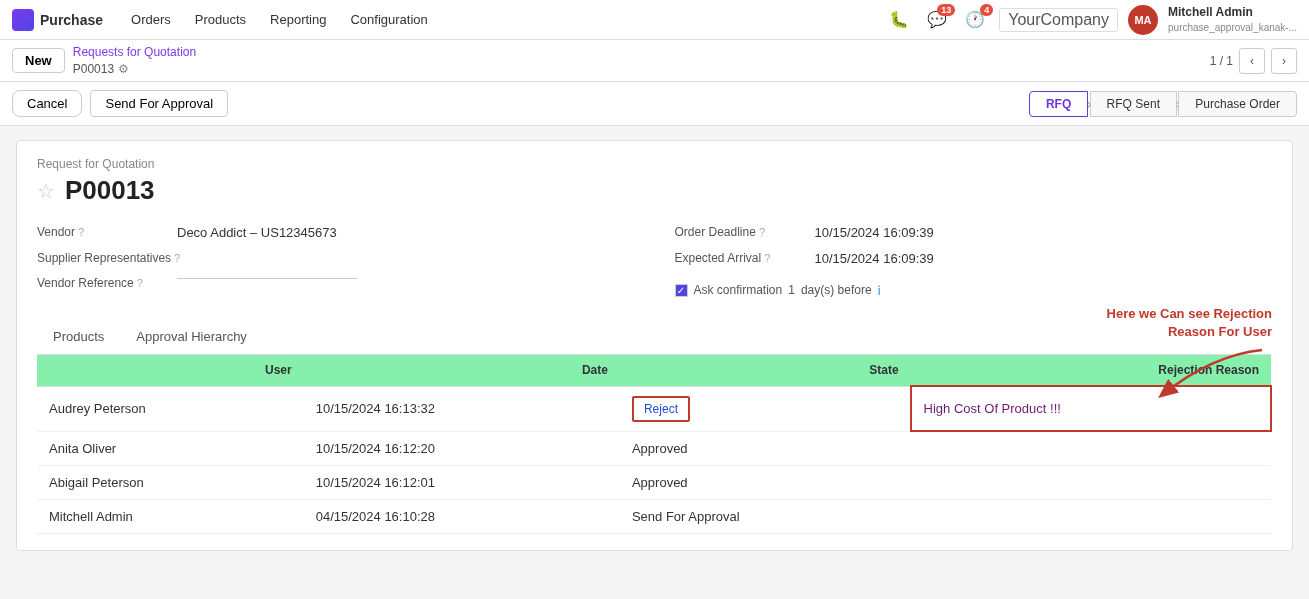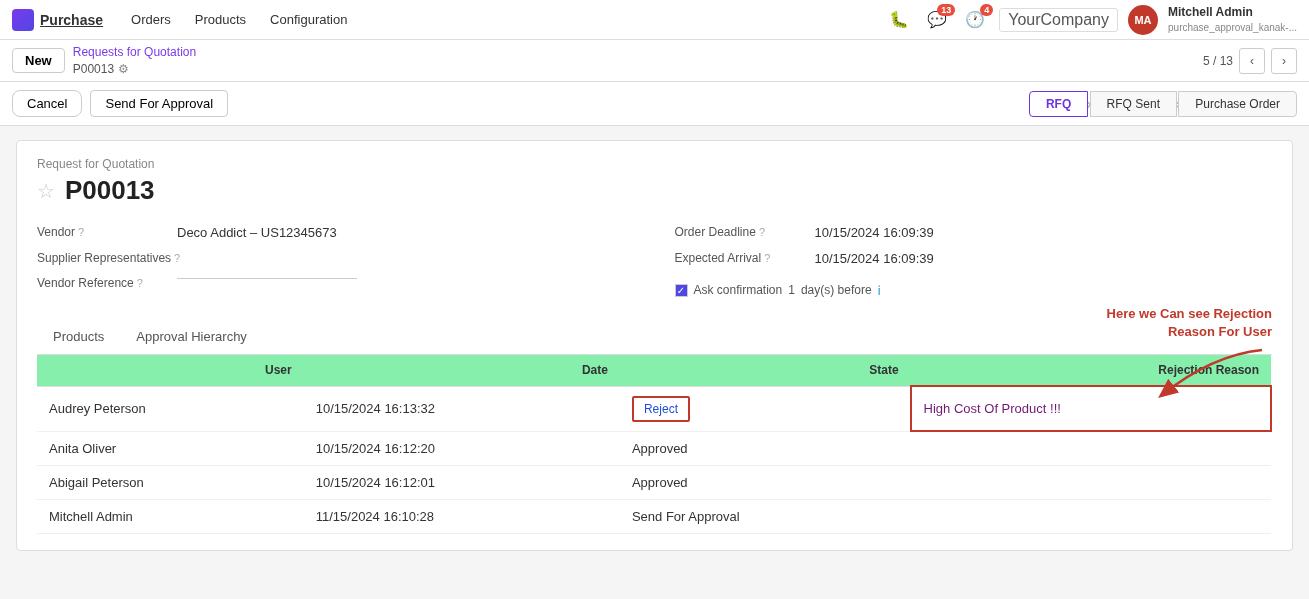--- a/index.html
+++ b/index.html
@@ -15,21 +15,20 @@
       height: 40px;
       gap: 6px;
     }
     .nav-logo {
       display: flex;
       align-items: center;
       gap: 6px;
       font-weight: bold;
       font-size: 14px;
       margin-right: 10px;
-      text-decoration: underline;
     }
     .nav-logo-icon {
       width: 22px;
       height: 22px;
       background: linear-gradient(135deg, #7c3aed, #4f46e5);
       border-radius: 4px;
     }
     .nav-menu-items {
       display: flex;
       gap: 0;
@@ -357,20 +356,21 @@
 <body>
 
 <div class="top-nav">
   <div class="nav-logo">
     <div class="nav-logo-icon"></div>
     <span>Purchase</span>
   </div>
   <div class="nav-menu-items">
     <div class="nav-item">Orders</div>
     <div class="nav-item">Products</div>
+    <div class="nav-item">Reporting</div>
     <div class="nav-item">Configuration</div>
   </div>
   <div class="nav-right">
     <div class="nav-icon-btn">
       🐛
     </div>
     <div class="nav-icon-btn">
       💬
       <span class="badge">13</span>
     </div>
@@ -392,21 +392,21 @@
     <button class="new-btn">New</button>
     <div style="display:flex;flex-direction:column;line-height:1.4;">
       <a class="breadcrumb-link">Requests for Quotation</a>
       <div class="breadcrumb-current">
         <span>P00013</span>
         <span style="cursor:pointer;color:#888;">⚙</span>
       </div>
     </div>
   </div>
   <div class="breadcrumb-right">
-    <span>5 / 13</span>
+    <span>1 / 1</span>
     <div class="nav-arrow">‹</div>
     <div class="nav-arrow">›</div>
   </div>
 </div>
 
 <div class="toolbar">
   <div class="toolbar-left">
     <button class="btn-cancel">Cancel</button>
     <button class="btn-send-approval">Send For Approval</button>
   </div>
@@ -510,21 +510,21 @@
               <td></td>
             </tr>
             <tr>
               <td>Abigail Peterson</td>
               <td>10/15/2024 16:12:01</td>
               <td>Approved</td>
               <td></td>
             </tr>
             <tr>
               <td>Mitchell Admin</td>
-              <td>11/15/2024 16:10:28</td>
+              <td>04/15/2024 16:10:28</td>
               <td>Send For Approval</td>
               <td></td>
             </tr>
           </tbody>
       </table>
 
       <div style="position:absolute;right:0;top:-50px;text-align:right;pointer-events:none;">
         <div class="callout-text">Here we Can see Rejection Reason For User</div>
         <svg width="120" height="60" style="display:block;margin-left:auto;margin-top:4px;">
           <defs>

